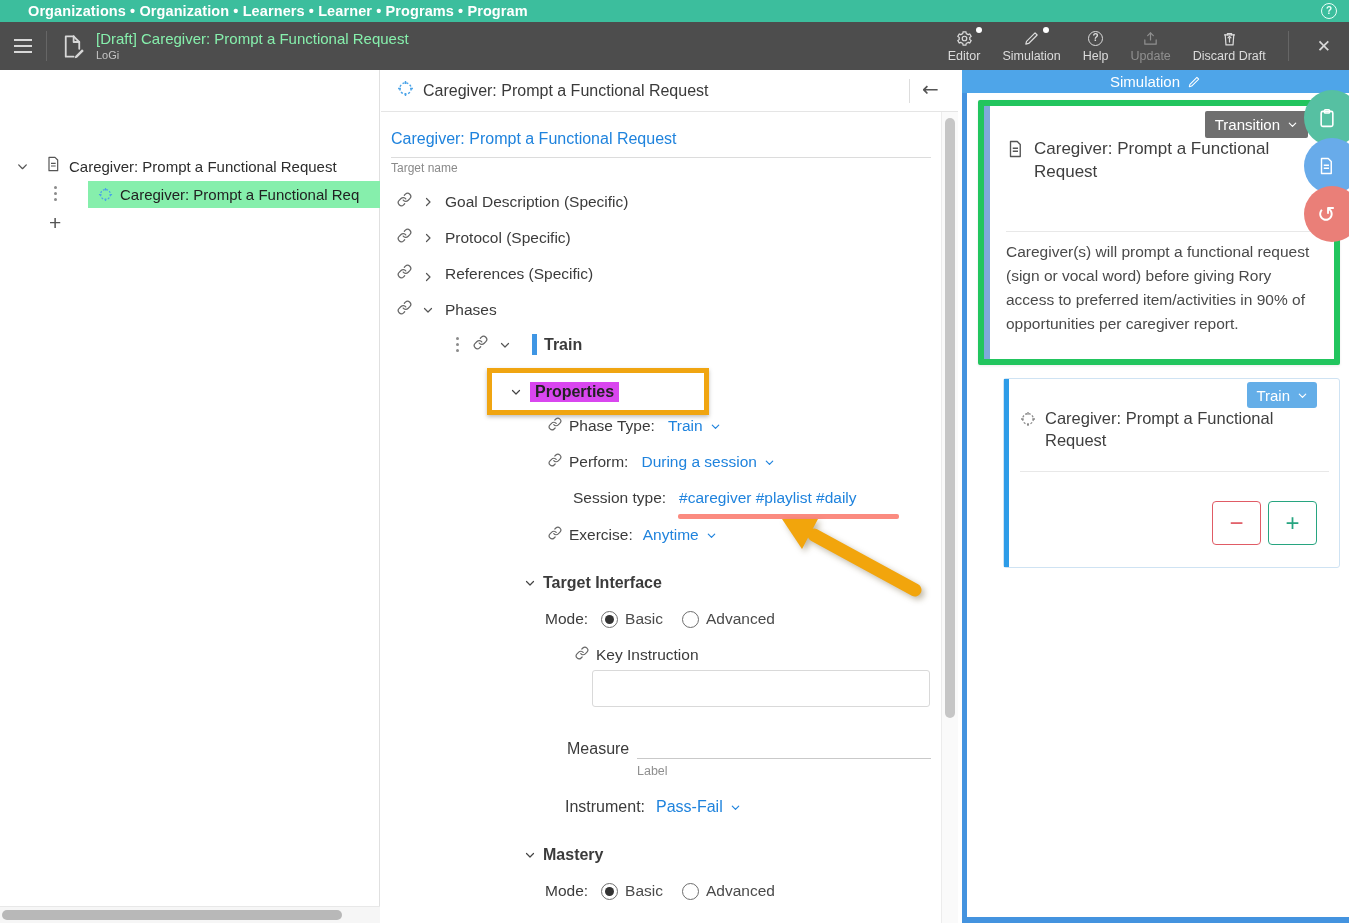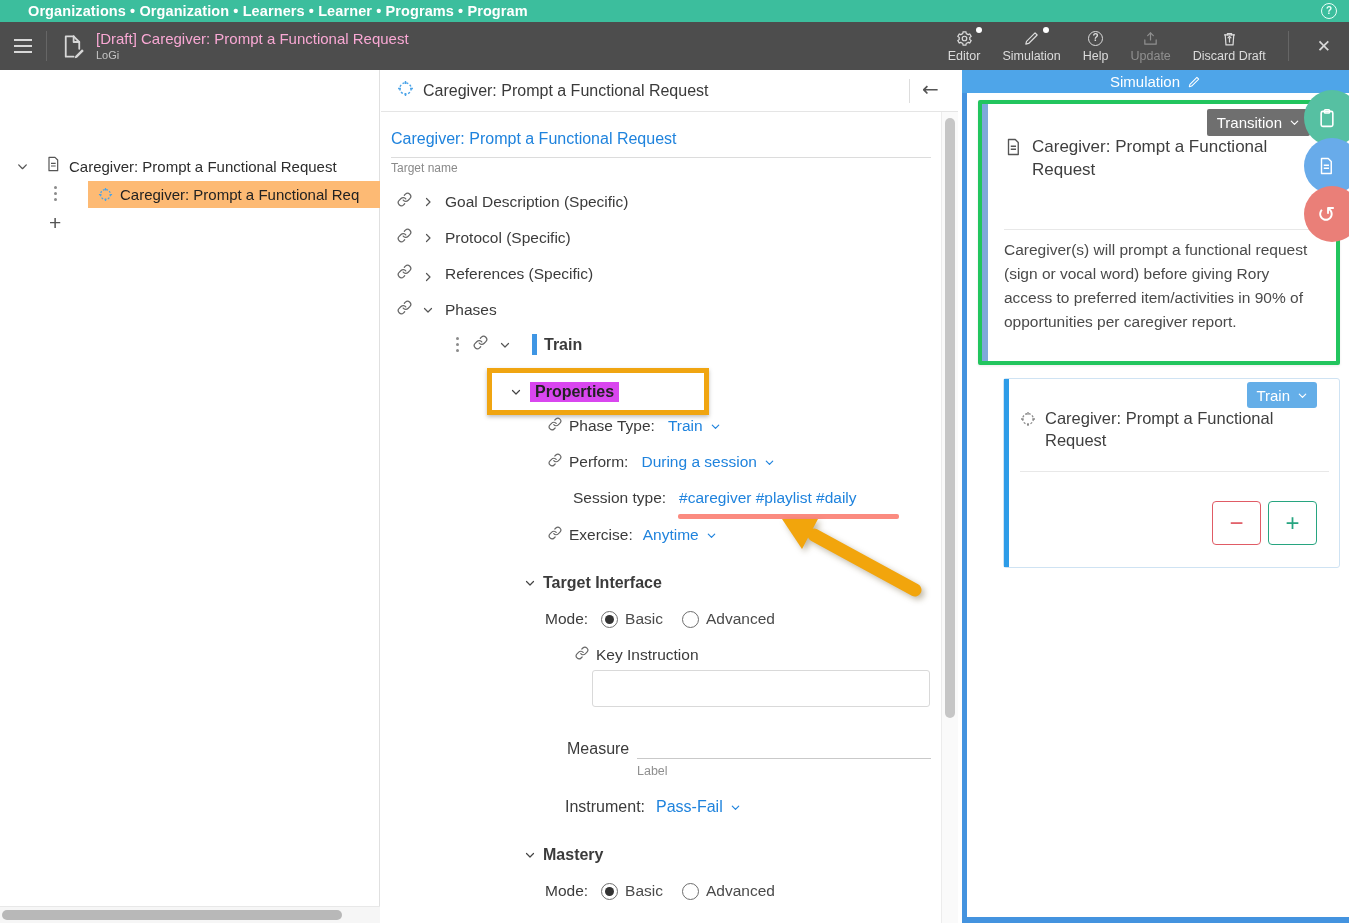--- a/index.html
+++ b/index.html
@@ -17,21 +17,21 @@
 
   
   .toolbar { position:absolute; left:0; top:22px; width:1349px; height:48px; background:#4D4D4D;
              display:flex; align-items:center; }
   .burger { width:46px; height:48px; display:flex; flex-direction:column; justify-content:center;
             align-items:center; gap:4px; cursor:pointer; }
   .burger i { display:block; width:18px; height:2px; background:#d8d8d8; }
   .tb-sep { width:1px; height:30px; background:#666; }
   .tb-doc { margin:0 10px 0 12px; display:flex; align-items:center; }
   .tb-titles { display:flex; flex-direction:column; line-height:1.25; }
-  .tb-title { color:#f9a8d4; font-size:15px; }
+  .tb-title { color:#86efac; font-size:15px; }
   .tb-sub { color:#c4c4c4; font-size:11px; }
   .tb-right { margin-left:auto; display:flex; align-items:center; gap:22px; padding-right:12px; height:48px; }
   .tb-item { display:flex; flex-direction:column; align-items:center; gap:2px; color:#dcdcdc; cursor:pointer; }
   .tb-item .lab { font-size:12.5px; }
   .tb-item .ic { position:relative; height:18px; display:flex; align-items:center; justify-content:center; }
   .tb-item .dot { position:absolute; top:-2px; right:-9px; width:6px; height:6px; border-radius:50%; background:#fff; }
   .tb-item.disabled { color:#909090; }
   .tb-item.disabled svg { stroke:#909090 !important; }
   .help-circ { width:15px; height:15px; border:1.5px solid #dcdcdc; border-radius:50%;
                font-size:10px; line-height:12px; text-align:center; color:#dcdcdc; font-weight:700;}
@@ -39,21 +39,21 @@
 
   
   .sidebar { position:absolute; left:0; top:70px; width:380px; height:853px; background:#fff;
              border-right:1px solid #e0e0e0; }
   .tree-row1 { position:absolute; left:0; top:83px; height:26px; display:flex; align-items:center; }
   .tree-row1 .chev { margin-left:16px; }
   .tree-row1 .doc { margin-left:16px; }
   .tree-row1 .lbl { margin-left:8px; font-size:15px; color:#2d2d2d; }
   .tree-kebab { position:absolute; left:54px; top:116px; display:flex; flex-direction:column; gap:3px; }
   .tree-kebab i { width:3px; height:3px; background:#8b8b8b; border-radius:50%; }
-  .tree-sel { position:absolute; left:88px; top:111px; width:292px; height:27px; background:#fdba74;
+  .tree-sel { position:absolute; left:88px; top:111px; width:292px; height:27px; background:#86efac;
               display:flex; align-items:center; overflow:hidden; white-space:nowrap;text-align:right; }
   .tree-sel .lbl { margin-left:32px; font-size:15px; color:#222; }
   .tree-sel .tgt { position:absolute; left:10px; top:6px; }
   .tree-plus { position:absolute; left:49px; top:141px; font-size:21px; color:#555; cursor:pointer; }
   .sb-hscroll { position:absolute; left:0; top:836px; width:380px; height:17px; background:#f6f6f6;
                 border-top:1px solid #e8e8e8; }
   .sb-hscroll .thumb { position:absolute; left:2px; top:3px; width:340px; height:10px;
                        background:#b8b8b8; border-radius:5px; }
 
   
@@ -100,21 +100,21 @@
 
   
   .chev svg, .chevb svg { display:block; }
 
   
   .sim-hd { position:absolute; left:962px; top:70px; width:387px; height:23px; background:#4EA5E9;
             color:#fff; font-size:15px; display:flex; align-items:center; justify-content:center; gap:7px; }
   .sim-body { position:absolute; left:962px; top:93px; width:387px; height:830px; background:#fff;
               border-left:5px solid #4493DF; border-bottom:6px solid #4493DF; }
   .card1 { position:absolute; left:11px; top:7px; width:362px; height:265px; background:#fff;
-           border:4px solid #22c55e; border-radius:2px; box-shadow:0 1px 3px rgba(0,0,0,.08); }
+           border:6px solid #22c55e; border-radius:2px; box-shadow:0 1px 3px rgba(0,0,0,.08); }
   .card1 .accent { position:absolute; left:0; top:0; width:6px; height:100%; background:#7FA9DB; }
   .badge-dark { position:absolute; top:5px; right:26px; height:27px; background:#6F6F6F; color:#fff;
                 font-size:15px; display:flex; align-items:center; gap:7px; padding:0 10px; border-radius:2px; }
   .card-title { position:absolute; left:22px; top:32px; width:320px; display:flex; gap:10px;
                 font-size:17px; color:#3f3f3f; line-height:1.35; }
   .card1 .divider { position:absolute; left:22px; right:14px; top:125px; border-top:1px solid #e8e8e8; }
   .card1 .desc { position:absolute; left:22px; top:134px; width:312px; font-size:15.5px; color:#4a4a4a; line-height:1.55; }
 
   .card2 { position:absolute; left:36px; top:285px; width:337px; height:190px; background:#fff;
            border:1px solid #cfe3f3; border-radius:3px; }

